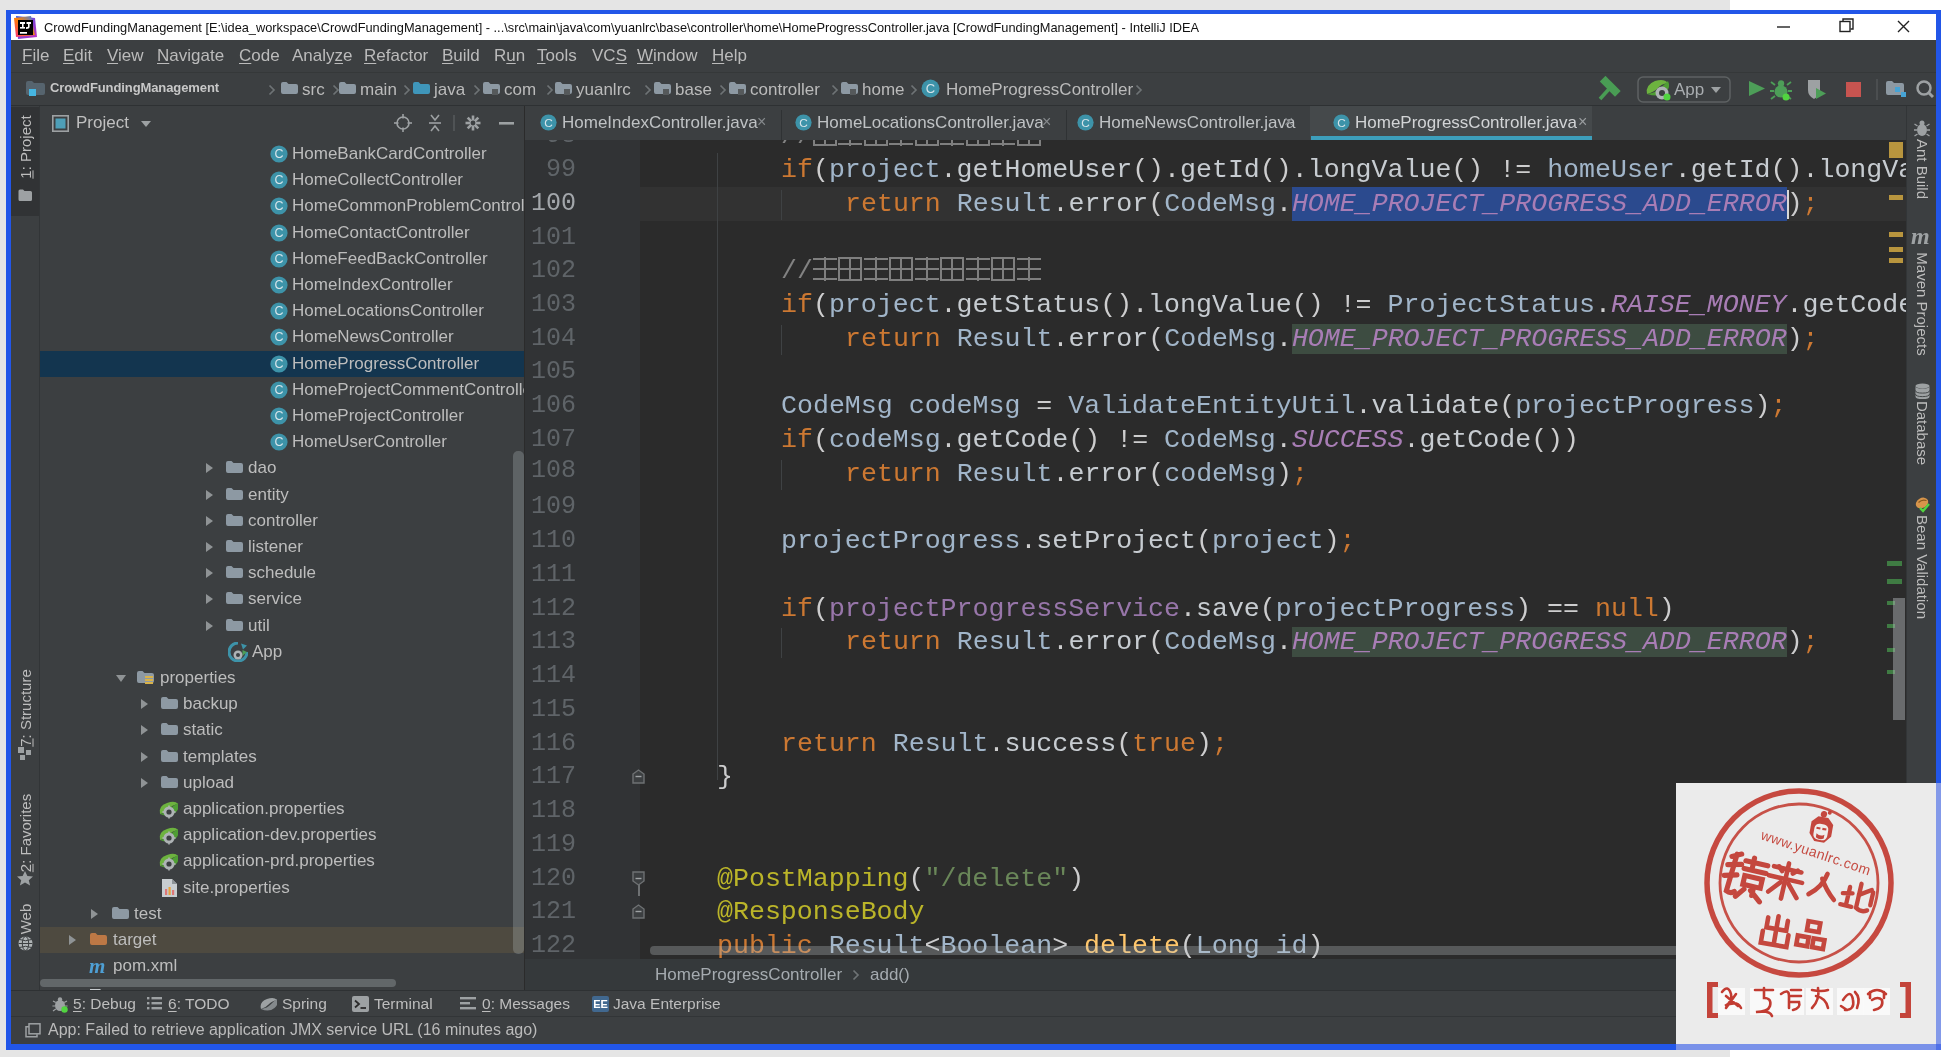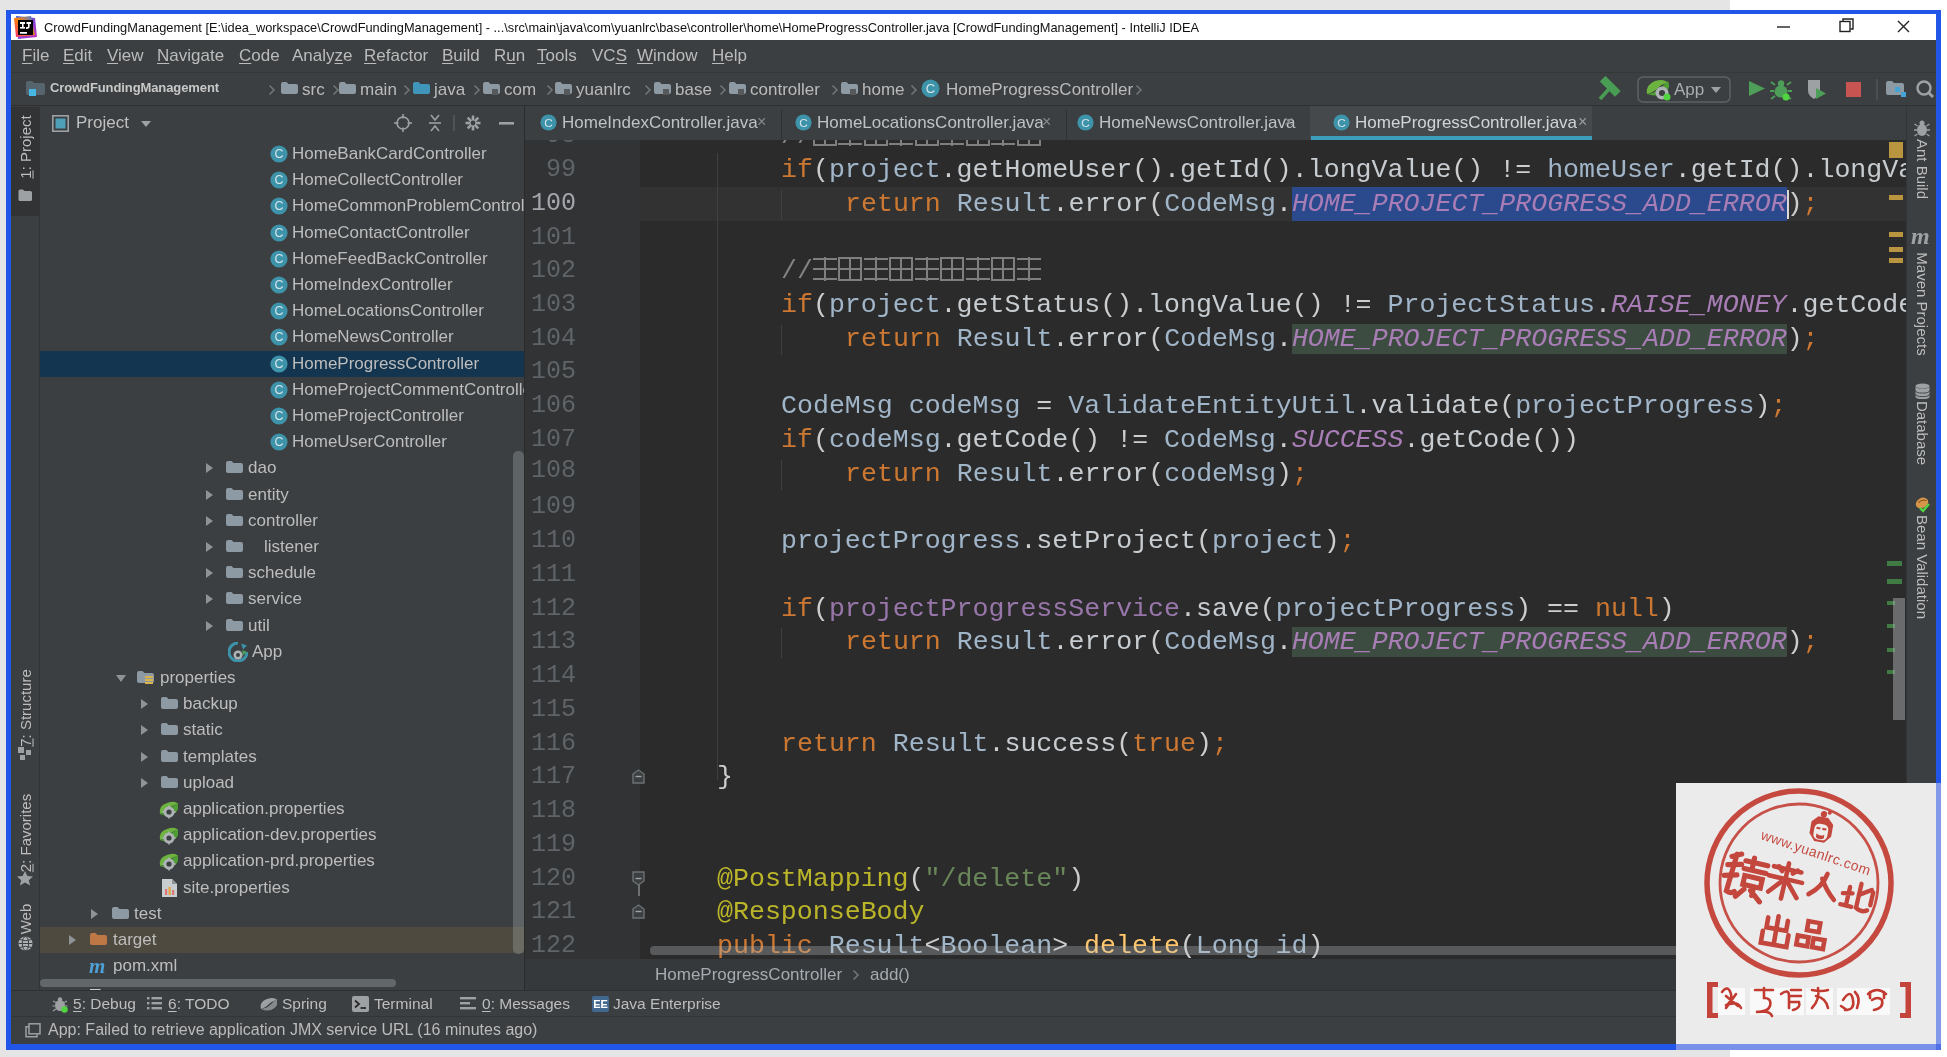--- a/index.html
+++ b/index.html
@@ -393,21 +393,21 @@
             </svg>
             <span class="abs" style="left:208px;top:0;height:26px;line-height:26px">controller</span>
           </div>
 <div class="trow" style="left:0;top:393.0px;width:485px">
             <svg class="abs" style="left:165px;top:7px" width="9" height="12" viewBox="0 0 9 12">
               <path d="M1 1 l7 5 l-7 5 Z" fill="#8f9395"></path>
             </svg>
             <svg class="abs" style="left:185px;top:5px" width="18" height="15" viewBox="0 0 18 15">
               <path fill="#8d99a3" d="M1 3 q0-2 2-2 h3.5 l2 2 h7.5 q2 0 2 2 v6 q0 2-2 2 h-13 q-2 0-2-2 Z"></path>
             </svg>
-            <span class="abs" style="left:224px;top:0;height:26px;line-height:26px">listener</span>
+            <span class="abs" style="left:208px;top:0;height:26px;line-height:26px">listener</span>
           </div>
 <div class="trow" style="left:0;top:419.2px;width:485px">
             <svg class="abs" style="left:165px;top:7px" width="9" height="12" viewBox="0 0 9 12">
               <path d="M1 1 l7 5 l-7 5 Z" fill="#8f9395"></path>
             </svg>
             <svg class="abs" style="left:185px;top:5px" width="18" height="15" viewBox="0 0 18 15">
               <path fill="#8d99a3" d="M1 3 q0-2 2-2 h3.5 l2 2 h7.5 q2 0 2 2 v6 q0 2-2 2 h-13 q-2 0-2-2 Z"></path>
             </svg>
             <span class="abs" style="left:208px;top:0;height:26px;line-height:26px">schedule</span>
           </div>

